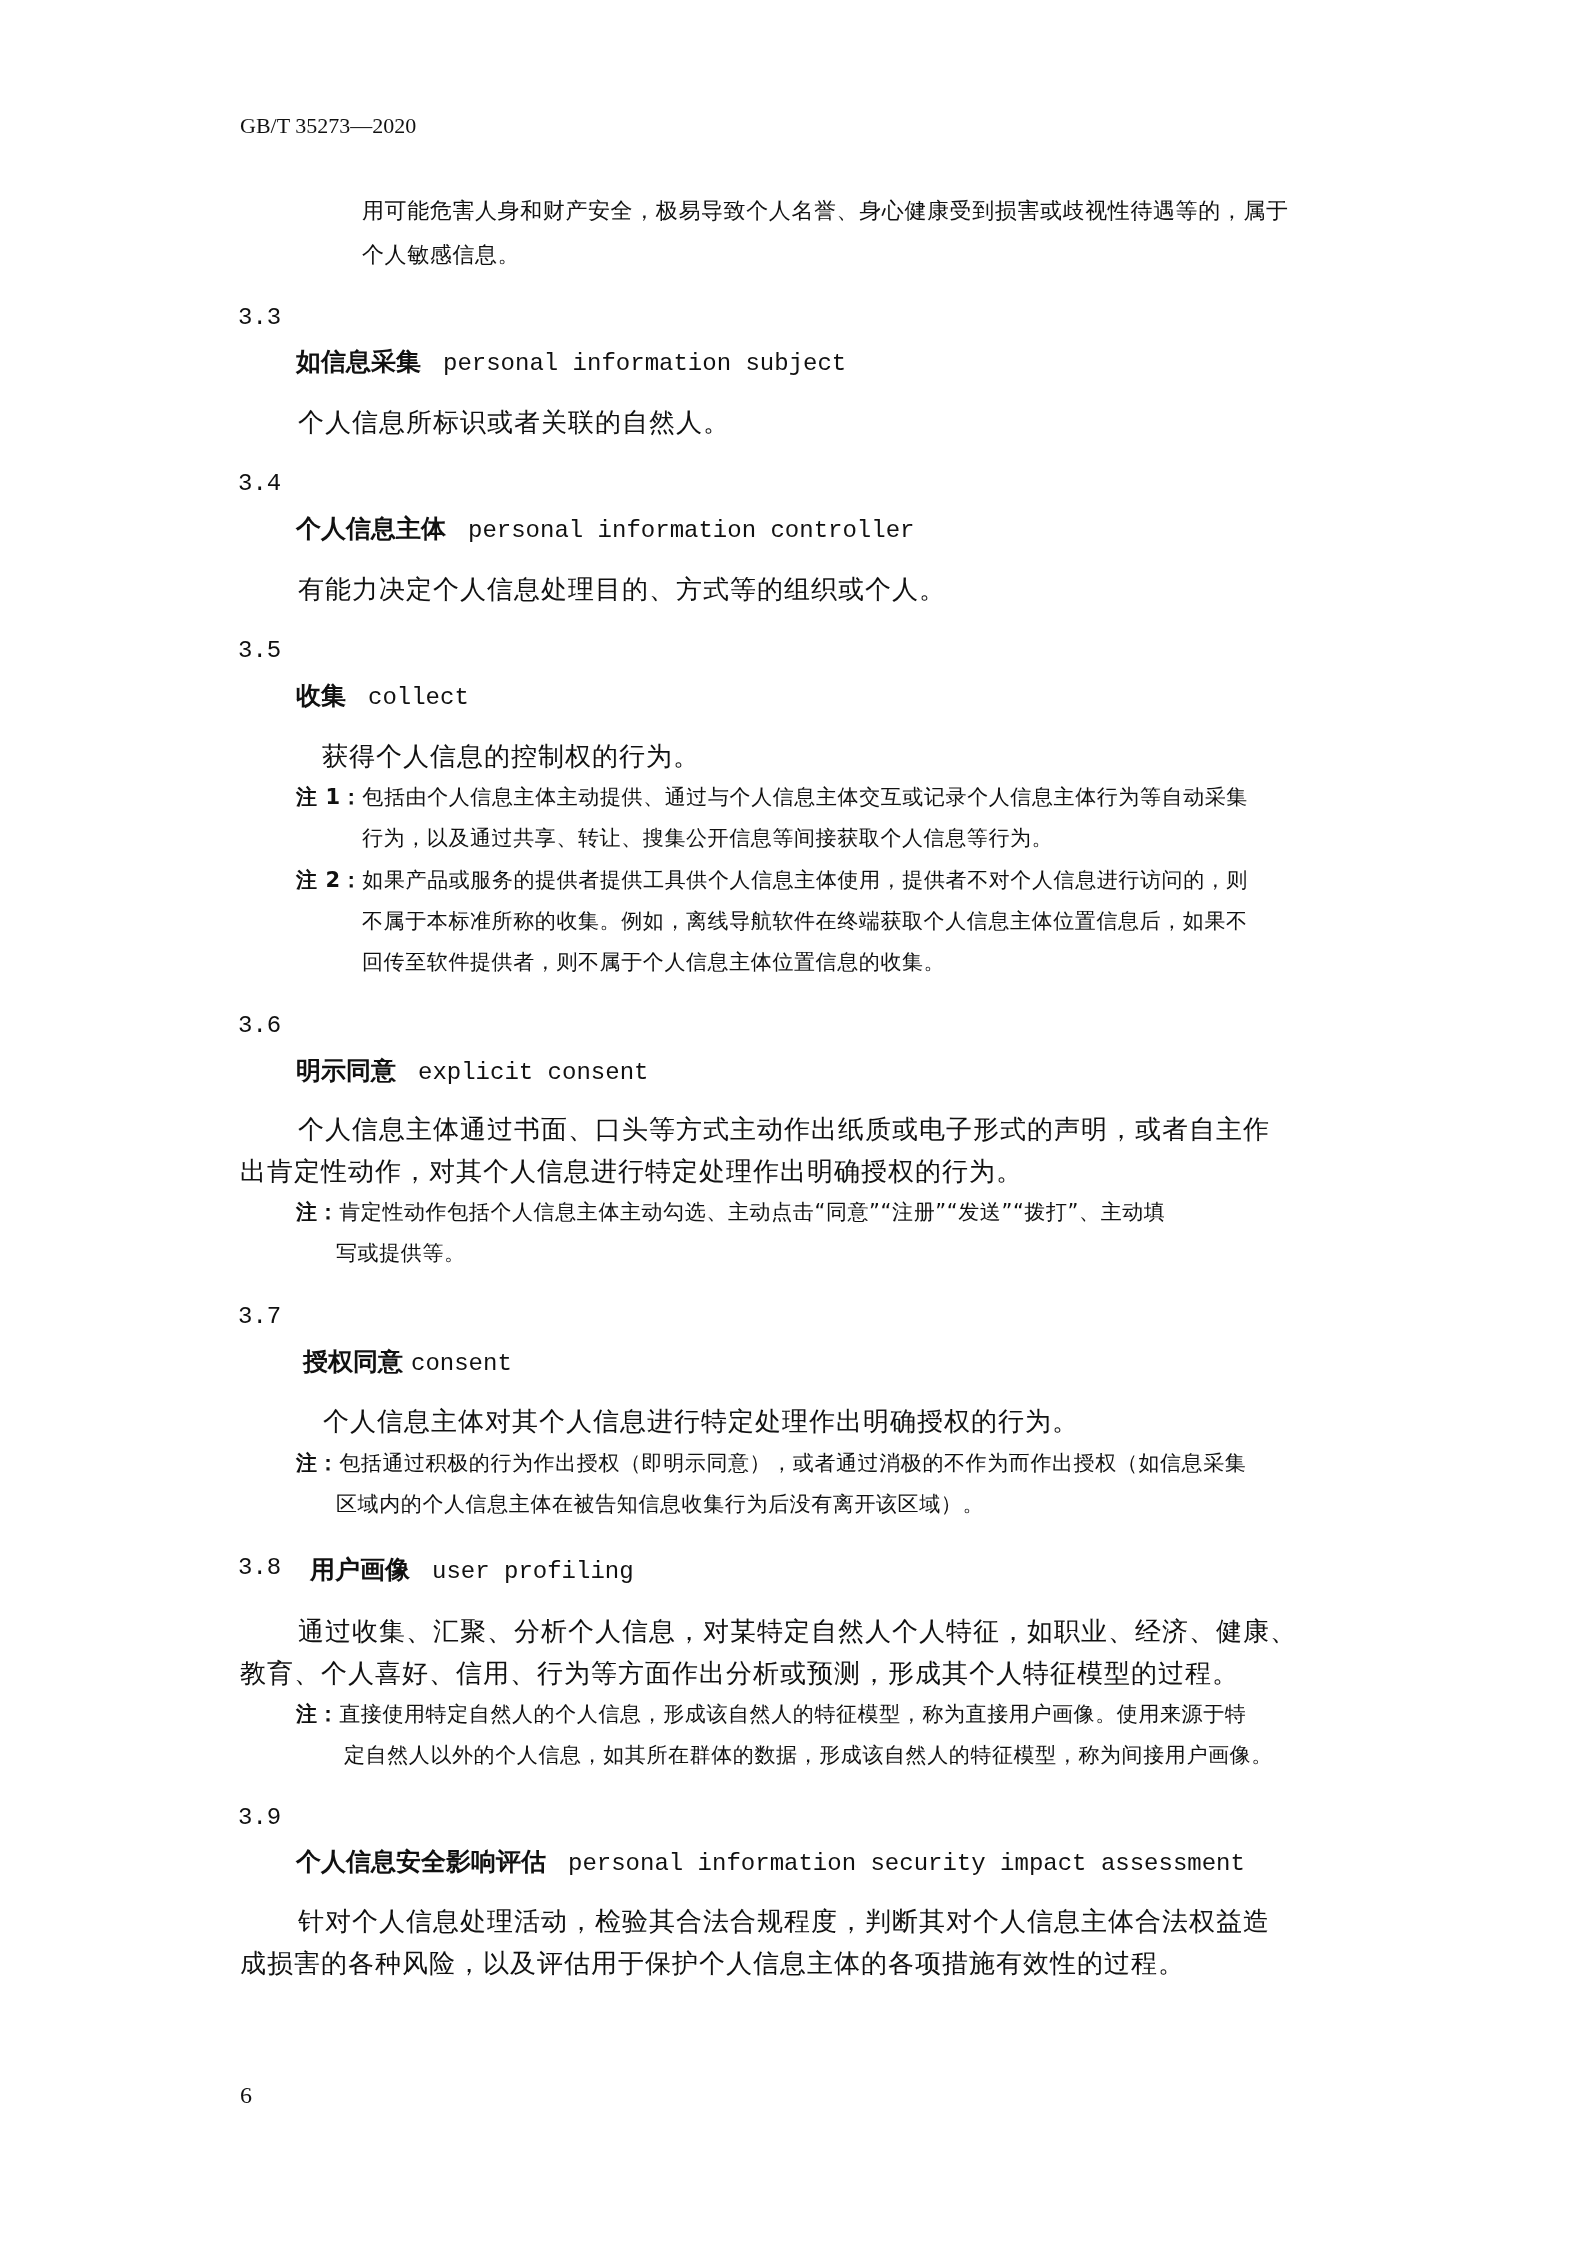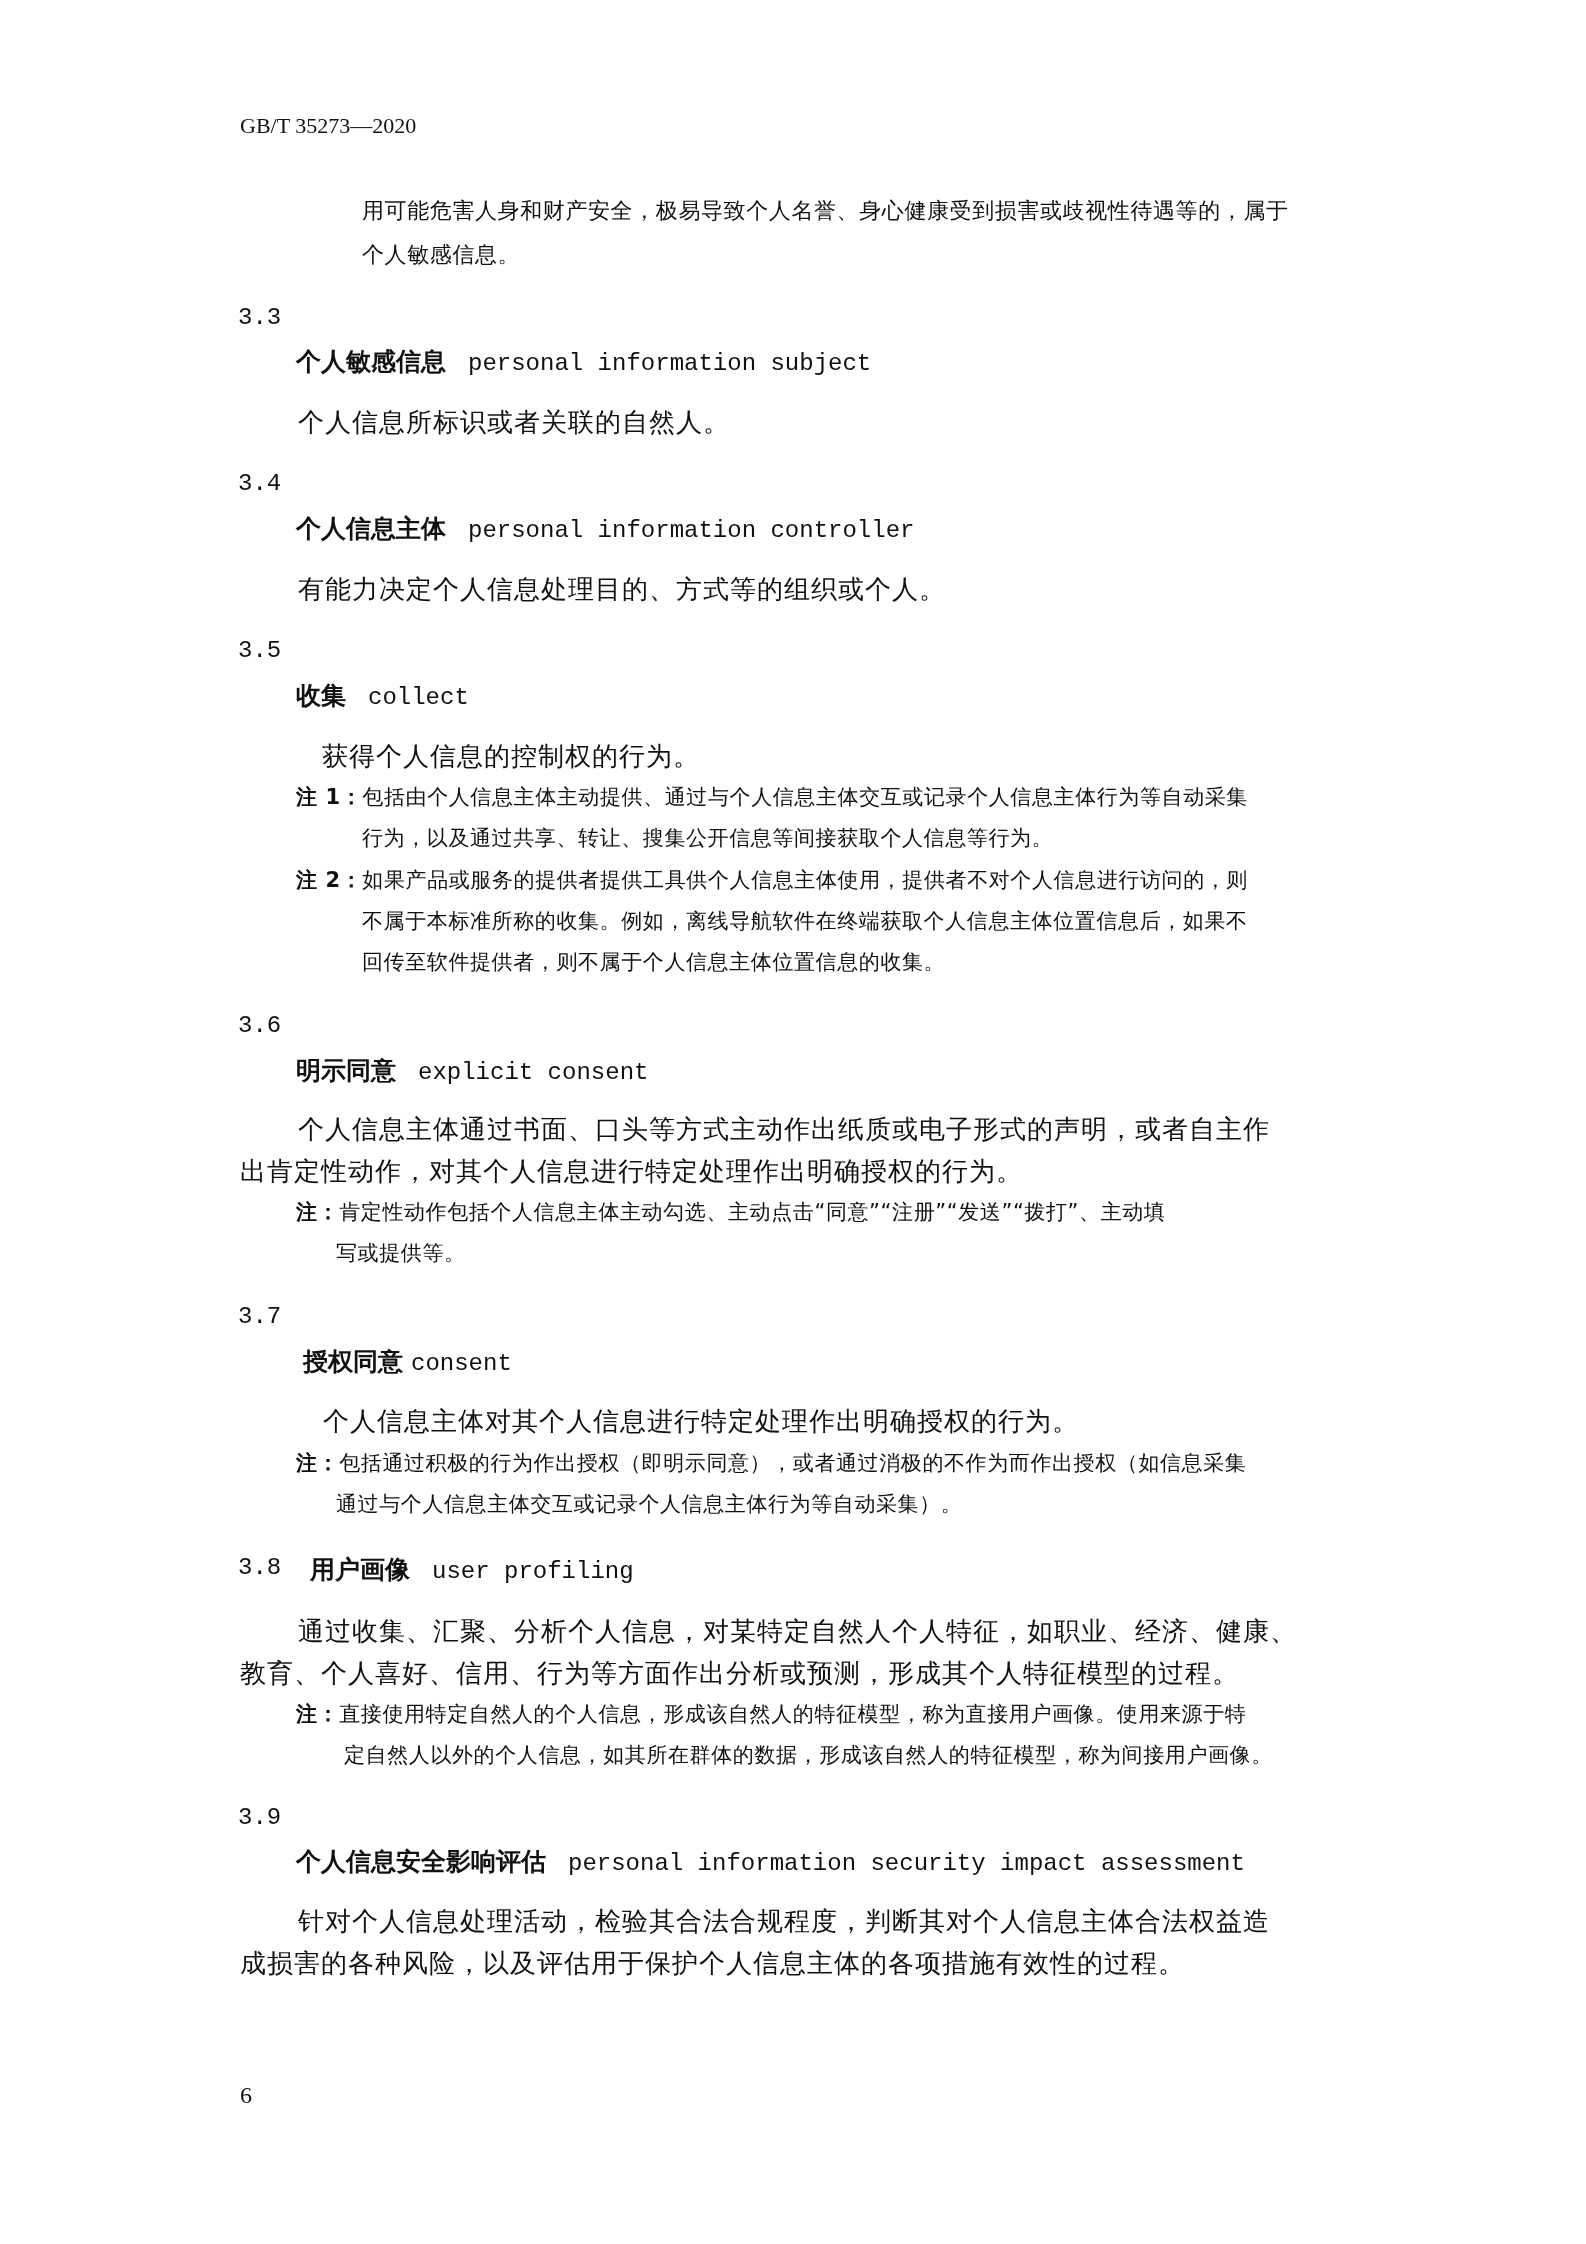--- a/index.html
+++ b/index.html
@@ -20,21 +20,21 @@
   </style>
 </head>
 <body>
 
 <div class="abs header">GB/T 35273—2020</div>
 
 <div class="abs def note" style="left:362px; top:196px; font-size:22px;">用可能危害人身和财产安全，极易导致个人名誉、身心健康受到损害或歧视性待遇等的，属于</div>
 <div class="abs def note" style="left:362px; top:240px; font-size:22px;">个人敏感信息。</div>
 
 <div class="abs num" style="top:304px;">3.3</div>
-<div class="abs term" style="top:345px;"><span>个人敏感信息</span><span class="en">personal information subject</span></div>
+<div class="abs term" style="top:345px;"><span>如信息采集</span><span class="en">personal information subject</span></div>
 <div class="abs def" style="left:298px; top:405px;">个人信息所标识或者关联的自然人。</div>
 
 <div class="abs num" style="top:470px;">3.4</div>
 <div class="abs term" style="top:512px;"><span>个人信息主体</span><span class="en">personal information controller</span></div>
 <div class="abs def" style="left:298px; top:572px;">有能力决定个人信息处理目的、方式等的组织或个人。</div>
 
 <div class="abs num" style="top:637px;">3.5</div>
 <div class="abs term" style="top:679px;"><span>收集</span><span class="en">collect</span></div>
 <div class="abs def" style="left:298px; top:739px;margin-left:24px;">获得个人信息的控制权的行为。</div>
 <div class="abs note" style="left:296px; top:783px;"><span class="lbl">注 1：</span><span>包括由个人信息主体主动提供、通过与个人信息主体交互或记录个人信息主体行为等自动采集</span></div>
@@ -47,21 +47,21 @@
 <div class="abs term" style="top:1054px;"><span>明示同意</span><span class="en">explicit consent</span></div>
 <div class="abs def" style="left:298px; top:1112px;">个人信息主体通过书面、口头等方式主动作出纸质或电子形式的声明，或者自主作</div>
 <div class="abs def" style="left:240px; top:1154px;">出肯定性动作，对其个人信息进行特定处理作出明确授权的行为。</div>
 <div class="abs note" style="left:296px; top:1198px;"><span class="lbl">注：</span><span>肯定性动作包括个人信息主体主动勾选、主动点击“同意”“注册”“发送”“拨打”、主动填</span></div>
 <div class="abs note" style="left:336px; top:1239px;">写或提供等。</div>
 
 <div class="abs num" style="top:1303px;">3.7</div>
 <div class="abs term" style="top:1345px;margin-left:7px;"><span>授权同意</span><span class="en" style="margin-left:8px;">consent</span></div>
 <div class="abs def" style="left:298px; top:1404px;margin-left:25px;">个人信息主体对其个人信息进行特定处理作出明确授权的行为。</div>
 <div class="abs note" style="left:296px; top:1449px;"><span class="lbl">注：</span><span>包括通过积极的行为作出授权（即明示同意），或者通过消极的不作为而作出授权（如信息采集</span></div>
-<div class="abs note" style="left:336px; top:1490px;">通过与个人信息主体交互或记录个人信息主体行为等自动采集）。</div>
+<div class="abs note" style="left:336px; top:1490px;">区域内的个人信息主体在被告知信息收集行为后没有离开该区域）。</div>
 
 <div class="abs num" style="top:1554px;">3.8</div>
 <div class="abs term" style="left:310px; top:1553px;"><span>用户画像</span><span class="en">user profiling</span></div>
 <div class="abs def" style="left:298px; top:1614px;">通过收集、汇聚、分析个人信息，对某特定自然人个人特征，如职业、经济、健康、</div>
 <div class="abs def" style="left:240px; top:1656px;">教育、个人喜好、信用、行为等方面作出分析或预测，形成其个人特征模型的过程。</div>
 <div class="abs note" style="left:296px; top:1700px;"><span class="lbl">注：</span><span>直接使用特定自然人的个人信息，形成该自然人的特征模型，称为直接用户画像。使用来源于特</span></div>
 <div class="abs note" style="left:344px; top:1741px;">定自然人以外的个人信息，如其所在群体的数据，形成该自然人的特征模型，称为间接用户画像。</div>
 
 <div class="abs num" style="top:1804px;">3.9</div>
 <div class="abs term" style="top:1845px;"><span>个人信息安全影响评估</span><span class="en">personal information security impact assessment</span></div>

